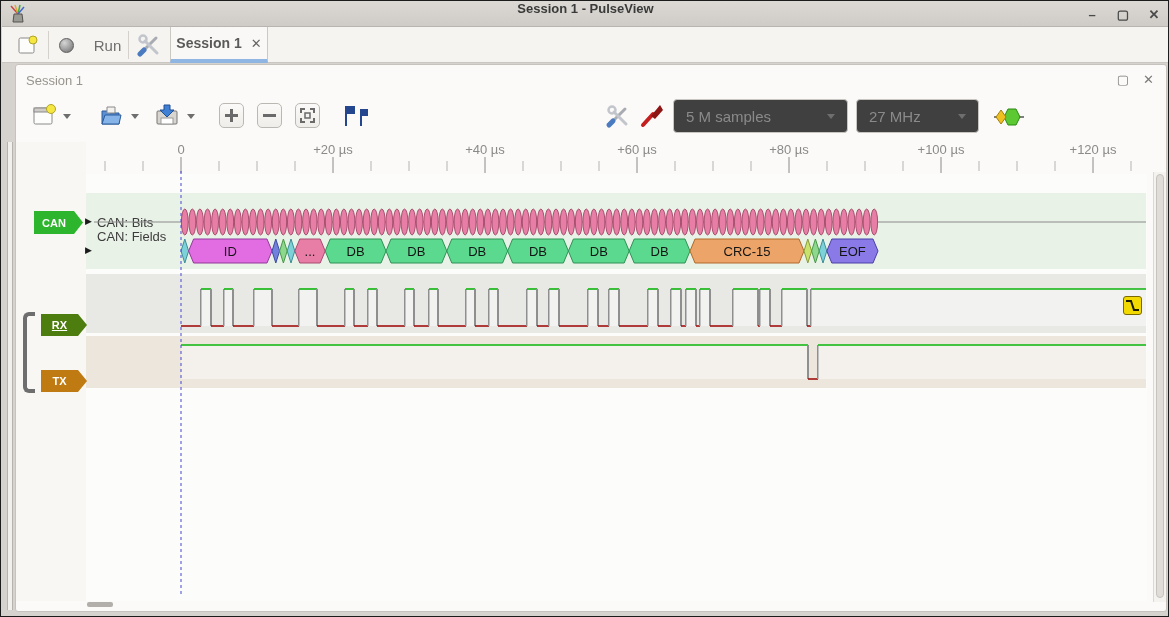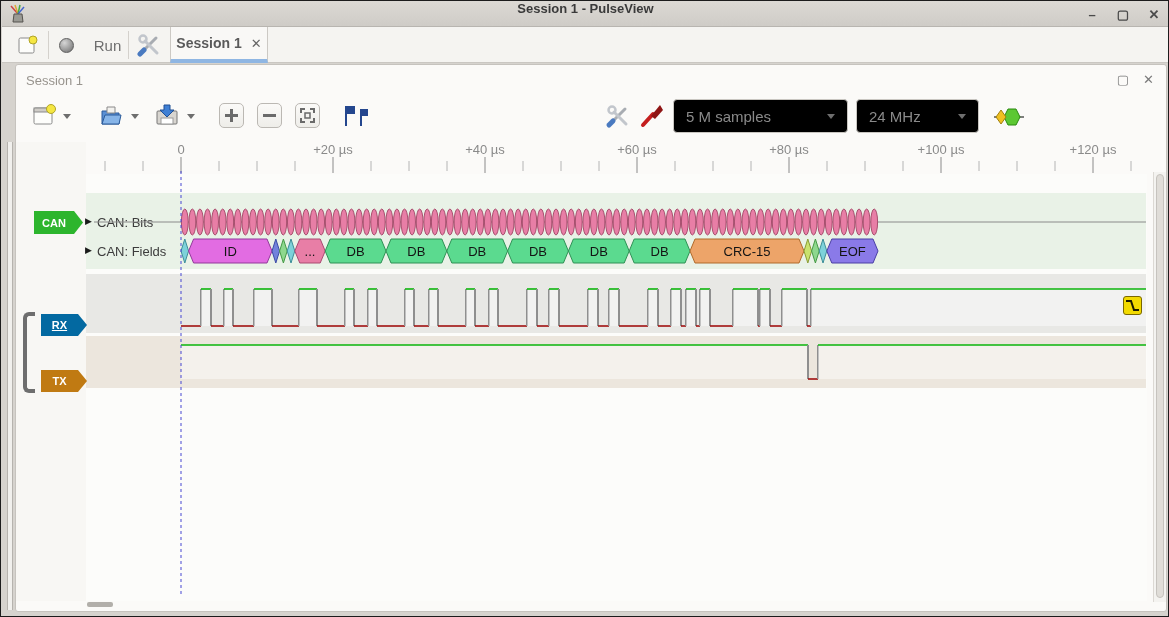--- a/index.html
+++ b/index.html
@@ -47,21 +47,21 @@
   .s-icon { position:absolute; top:102px; }
   .chev { position:absolute; top:113px; width:0; height:0;
     border-left:4px solid transparent; border-right:4px solid transparent;
     border-top:5px solid #6e6e6e; }
   .sq-btn { position:absolute; top:102px; width:25px; height:25px; border:1px solid #bbb8b3;
     border-radius:5px; background:linear-gradient(#fbfaf8,#eeede9); display:flex;
     align-items:center; justify-content:center; }
   #device-select { position:absolute; left:434px; top:100px; width:160px; height:30px;
     display:flex; align-items:center; justify-content:space-between; color:#8a8a8a; font-size:15px; }
   .combo { position:absolute; top:98px; height:34px; border:1px solid #c9c6c1; border-radius:4px;
-    background:#000000; display:flex; align-items:center; justify-content:space-between;
+    background:#404040; display:flex; align-items:center; justify-content:space-between;
     padding:0 12px; color:#8a8a8a; font-size:15px; }
   #samples-combo { left:672px; width:175px; }
   #rate-combo { left:855px; width:123px; }
   .combo .chev, #device-select .chev { position:static; }
 
   
   #trace-main-bg { position:absolute; left:85px; top:173px; width:1061px; height:427px; background:#fcfcfa; }
   #trace-header-bg { position:absolute; left:15px; top:141px; width:70px; height:459px; background:#f8f7f4; }
   #decode-bg { position:absolute; left:85px; top:192px; width:1060px; height:76px; background:#e9f2e7; }
   #rx-bg { position:absolute; left:85px; top:273px; width:1060px; height:59px; background:#e8e8e5; }
@@ -209,40 +209,40 @@
   <svg class="s-icon" style="left:638px;" width="26" height="26">
     <line x1="4" y1="22" x2="14" y2="11" stroke="#c41e1e" stroke-width="4" stroke-linecap="round"></line>
     <path d="M12,13 L21,2 L24,7 L16,16 Z" fill="#8f1414"></path>
   </svg>
 
   <div class="combo" id="samples-combo">
     <span>5 M samples</span>
     <span class="chev"></span>
   </div>
   <div class="combo" id="rate-combo">
-    <span>24 MHz</span>
+    <span>27 MHz</span>
     <span class="chev"></span>
   </div>
 
   <svg class="s-icon" style="left:993px;top:106px;" width="30" height="20">
     <line x1="0" y1="10" x2="30" y2="10" stroke="#555" stroke-width="1.5"></line>
     <path d="M14,2 h8 l4,8 -4,8 h-8 l-4,-8 z" fill="#5cc832" stroke="#2a8a10"></path>
     <path d="M7,3 l5,7 -5,7 -5,-7 z" fill="#f0c020" stroke="#a08010"></path>
   </svg>
 
   <div id="trace-header-bg"></div>
   <div id="trace-main-bg"></div>
   <div id="decode-bg"></div>
   <div id="rx-bg"></div>
   <div id="tx-bg"></div>
 
   <span class="expander" style="left:84px;top:215px;">▶</span>
   <span class="row-label" style="left:96px;top:214px;">CAN: Bits</span>
   <span class="expander" style="left:84px;top:244px;">▶</span>
-  <span class="row-label" style="left:96px;top:243px;">CAN: Fields</span>
+  <span class="row-label" style="left:96px;top:228px;">CAN: Fields</span>
 
   <svg id="trace-svg" viewBox="0 0 1169 617">
       <g>
         <line x1="104" y1="160" x2="104" y2="170" stroke="#b4b4b4"></line>
         <line x1="142" y1="160" x2="142" y2="170" stroke="#b4b4b4"></line>
         <line x1="218" y1="160" x2="218" y2="170" stroke="#b4b4b4"></line>
         <line x1="256" y1="160" x2="256" y2="170" stroke="#b4b4b4"></line>
         <line x1="294" y1="160" x2="294" y2="170" stroke="#b4b4b4"></line>
         <line x1="370" y1="160" x2="370" y2="170" stroke="#b4b4b4"></line>
         <line x1="408" y1="160" x2="408" y2="170" stroke="#b4b4b4"></line>
@@ -517,21 +517,21 @@
         <line x1="807" y1="378" x2="817" y2="378" stroke="#a01010" stroke-width="1.6"></line>
         <line x1="817" y1="344" x2="817" y2="378" stroke="#8f8f8f" stroke-width="2"></line>
         <rect x="817" y="344" width="328" height="34" fill="rgba(255,255,255,0.45)"></rect>
         <line x1="817" y1="344" x2="1145" y2="344" stroke="#0bb40b" stroke-width="1.6"></line>
       </g>
       <line x1="180" y1="170" x2="180" y2="593" stroke="#4646d2" stroke-dasharray="3,3"></line>
     </svg>
 
   <div class="tag" id="can-tag" style="background: rgb(45, 181, 45);">CAN</div>
   <div id="group-bracket"></div>
-  <div class="tag" id="rx-tag" style="background: #0369a1; text-decoration: underline;">RX</div>
+  <div class="tag" id="rx-tag" style="background: #4d7c0f; text-decoration: underline;">RX</div>
   <div class="tag" id="tx-tag" style="background: rgb(192, 122, 18);">TX</div>
 
   <div id="trigger-marker">
     <svg width="17" height="17">
         <path d="M2,4 H7 L10,13 H15" fill="none" stroke="#1a1a00" stroke-width="2"></path>
       </svg>
   </div>
 
   <div id="v-scrollbar">
     <div class="handle"></div>

